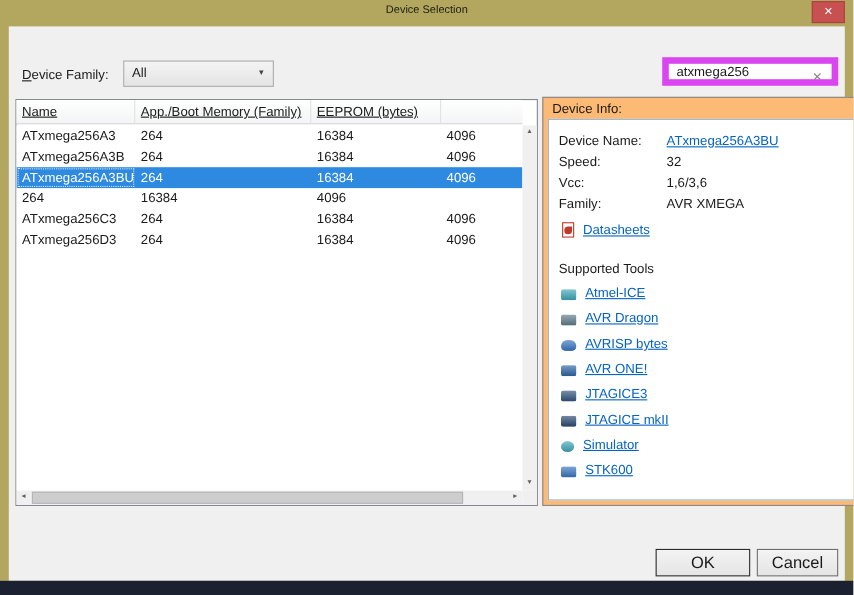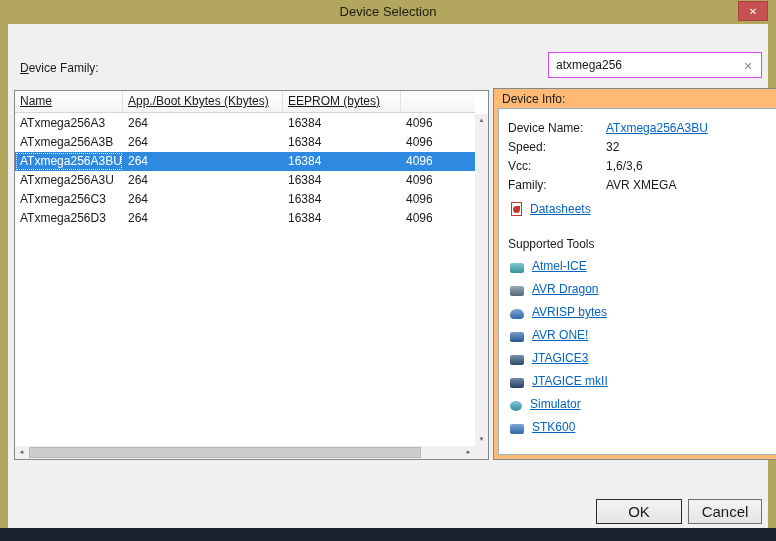--- a/index.html
+++ b/index.html
@@ -2,38 +2,38 @@
 <html style="--titlebar: #b3a75f; --close_button: #c75050; --selection: #2e8ae0; --link: #0563c1; --bottom_strip: #1b2130;"><head>
 <meta charset="utf-8">
 <style>
   * { margin:0; padding:0; box-sizing:border-box; }
   html,body { font-family:"Liberation Sans", sans-serif; font-size:12px; color:#1a1a1a; background:#fff; }
 
   .window { position:relative; width:776px; height:541px; background:var(--titlebar,#b3a75f); overflow:hidden; }
 
   
   .titlebar { position:absolute; top:0; left:0; right:0; height:24px; }
-  .title { position:absolute; left:0; right:0; top:4px; text-align:center; font-size:13px; color:#20200f; }
+  .title { position:absolute; left:0; right:0; top:4px; text-align:center; font-size:10px; color:#20200f; }
   .close-btn { position:absolute; top:1px; right:8px; width:30px; height:20px;
                background:var(--close_button,#c75050); color:#fff; border:1px solid #a8423f;
                font-size:10px; line-height:17px; text-align:center; cursor:pointer; font-family:inherit; }
 
   
   .content { position:absolute; top:24px; left:8px; right:8px; bottom:13px; background:#f0f0f0; }
   .bottom-strip { position:absolute; left:0; right:0; bottom:0; height:13px; background:var(--bottom_strip,#1b2130); }
 
   
   .lbl-family { position:absolute; left:12px; top:37px; display:inline-block; }
   .lbl-family::first-letter { text-decoration:underline; }
   .combo { position:absolute; left:104px; top:31px; width:137px; height:24px;
            background:linear-gradient(#f4f4f4,#e4e4e4); border:1px solid #acacac; cursor:pointer; }
   .combo-value { position:absolute; left:7px; top:3px; }
   .combo-chev { position:absolute; right:2px; top:2px; width:17px; height:18px;
                 font-size:7px; line-height:18px; text-align:center; color:#444; }
-  .searchbox { position:absolute; top:28px; right:6px; width:214px; height:26px; background:#fff; border:1px solid #d946ef; }
+  .searchbox { position:absolute; top:28px; right:6px; width:160px; height:26px; background:#fff; border:6px solid #d946ef; }
   .searchbox input { border:0; outline:0; width:calc(100% - 26px); height:100%; padding:0 7px;
                      font:inherit; color:#1a1a1a; background:transparent; }
   .search-clear { position:absolute; right:5px; top:5px; width:16px; height:16px; color:#8a8a8a;
                   text-align:center; line-height:16px; font-size:11px; cursor:pointer; }
 
   
   .table-wrap { position:absolute; left:6px; top:66px; width:475px; height:370px;
                 border:1px solid #828790; background:#fff; }
   .thead { position:absolute; top:0; left:0; right:13px; height:22px; display:grid;
            grid-template-columns:108px 160px 118px 1fr;
@@ -93,29 +93,33 @@
 <div class="window">
 
   <div class="titlebar">
     <div class="title">Device Selection</div>
     <button class="close-btn">✕</button>
   </div>
 
   <div class="content">
 
     <span class="lbl-family">Device Family:</span>
+    <div class="combo">
+      <span class="combo-value">All</span>
+      <span class="combo-chev">▼</span>
+    </div>
     <div class="searchbox">
       <input type="text" value="atxmega256" style="">
       <span class="search-clear">✕</span>
     </div>
 
     <div class="table-wrap">
       <div class="thead">
         <span class="th">Name</span>
-        <span class="th">App./Boot Kbytes (Kbytes)</span>
+        <span class="th">App./Boot Memory (Family)</span>
         <span class="th">EEPROM (bytes)</span>
       </div>
       <div class="tbody">
         <div class="trow">
           <span class="c">ATxmega256A3</span>
           <span class="c">264</span>
           <span class="c">16384</span>
           <span class="c">4096</span>
         </div>
         <div class="trow">
@@ -124,21 +128,20 @@
           <span class="c">16384</span>
           <span class="c">4096</span>
         </div>
         <div class="trow selected">
           <span class="c">ATxmega256A3BU</span>
           <span class="c">264</span>
           <span class="c">16384</span>
           <span class="c">4096</span>
         </div>
         <div class="trow">
-          <span class="c">ATxmega256A3U</span>
           <span class="c">264</span>
           <span class="c">16384</span>
           <span class="c">4096</span>
         </div>
         <div class="trow">
           <span class="c">ATxmega256C3</span>
           <span class="c">264</span>
           <span class="c">16384</span>
           <span class="c">4096</span>
         </div>

